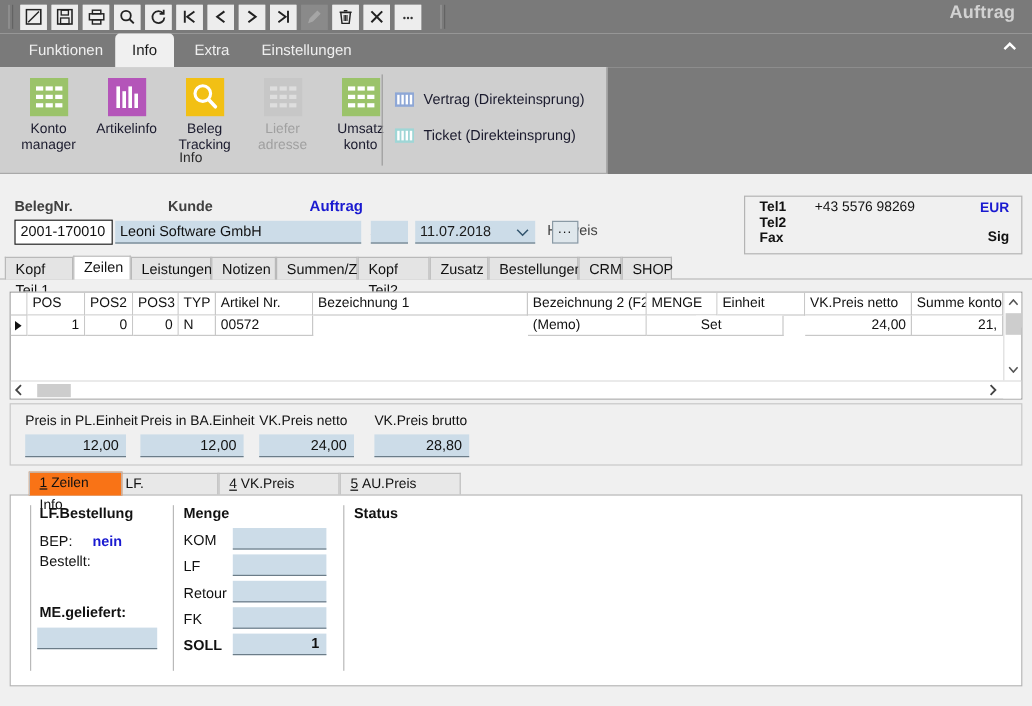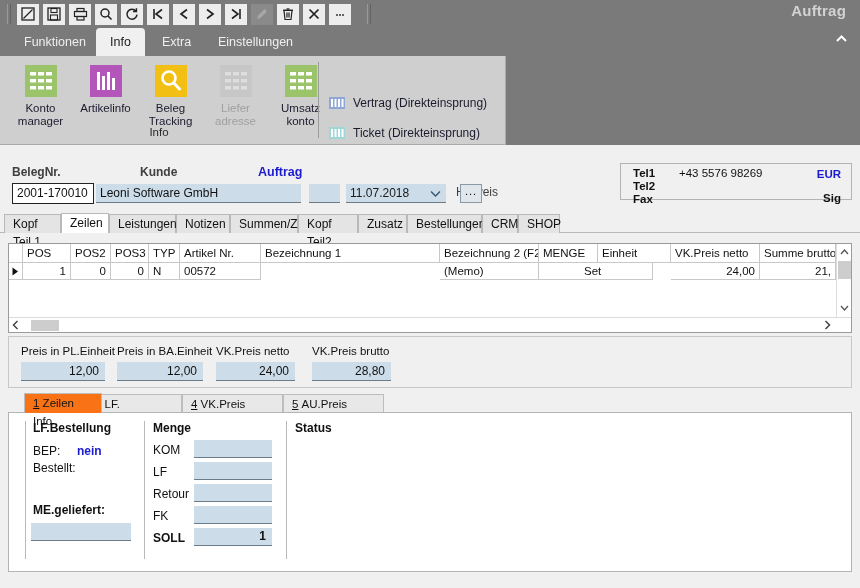--- a/index.html
+++ b/index.html
@@ -57,21 +57,21 @@
   .bigbtn{
     width:65px;display:flex;flex-direction:column;align-items:center;
     padding-top:4px;
   }
   .bicon{width:34px;height:34px;display:flex;align-items:center;justify-content:center;}
   .blab{margin-top:4px;text-align:center;font-size:11.5px;line-height:13px;color:#1b1b2e;}
   .bigbtn.disabled .blab{color:#a0a0a0;}
   .groupsep{
     position:absolute;left:318px;top:6px;width:1px;height:76px;background:#9b9b9b;
   }
-  .smallbtns{position:absolute;left:328px;top:14px;margin-top:20px;}
+  .smallbtns{position:absolute;left:328px;top:14px;}
   .smallbtn{display:flex;align-items:center;height:26px;margin-bottom:4px;}
   .sicon{width:18px;height:16px;margin-right:7px;display:flex;align-items:center;justify-content:center;}
   .slab{font-size:12px;color:#1b1b2e;}
   .grouptitle{
     position:absolute;left:0;top:70px;width:318px;text-align:center;font-size:11.5px;color:#2a2a2a;
   }
 
   
   .hdrform{position:absolute;left:0;top:145px;width:860px;height:68px;background:#f0f0f0;}
   .flab{position:absolute;font-size:12px;font-weight:bold;color:#404040;}
@@ -89,21 +89,21 @@
   .combo .ctext{position:absolute;left:4px;top:2px;font-size:12px;}
   .combo .carrow{position:absolute;right:5px;top:3px;}
   .ellbtn{
     position:absolute;width:22px;height:19px;background:#dfe7ec;border:1px solid #8a9aa5;
     box-sizing:border-box;display:flex;align-items:center;justify-content:center;
     font-size:11px;letter-spacing:1px;line-height:8px;color:#111;padding-bottom:5px;
   }
   .auftrag-lbl{position:absolute;color:#1a1ad0;font-weight:bold;font-size:12.5px;}
 
   .contactbox{
-    position:absolute;left:620px;top:163px;width:232px;height:37px;background:#f0f0f0;
+    position:absolute;left:620px;top:163px;width:232px;height:49px;background:#f0f0f0;
     border:1px solid #b4b4b4;box-sizing:border-box;
   }
   .cb-l{position:absolute;font-weight:bold;font-size:11.5px;color:#111;}
   .cb-v{position:absolute;font-size:11.5px;color:#111;}
   .cb-eur{position:absolute;right:10px;top:4px;font-weight:bold;color:#1a1ad0;font-size:11.5px;}
   .cb-sig{position:absolute;right:10px;top:28px;font-weight:bold;color:#111;font-size:11.5px;}
 
   
   .maintabs{position:absolute;left:0;top:214px;width:860px;height:19px;}
   .mtab{
@@ -475,21 +475,21 @@
       <div class="ghc" style="left:14px;width:48px;">POS</div>
       <div class="ghc" style="left:62px;width:40px;">POS2</div>
       <div class="ghc" style="left:102px;width:38px;">POS3</div>
       <div class="ghc" style="left:140px;width:31px;">TYP</div>
       <div class="ghc" style="left:171px;width:81px;">Artikel Nr.</div>
       <div class="ghc" style="left:252px;width:179px;">Bezeichnung 1</div>
       <div class="ghc" style="left:431px;width:99px;">Bezeichnung 2 (F2)</div>
       <div class="ghc" style="left:530px;width:59px;">MENGE</div>
       <div class="ghc" style="left:589px;width:73px;">Einheit</div>
       <div class="ghc" style="left:662px;width:89px;">VK.Preis netto</div>
-      <div class="ghc" style="left:751px;width:76px;">Summe brutto</div>
+      <div class="ghc" style="left:751px;width:76px;">Summe konto</div>
     </div>
 
     <div class="rowind">
       <svg width="7" height="9" viewBox="0 0 7 9">
           <path d="M0.5 0.5 L6 4.5 L0.5 8.5 Z" fill="#111"></path>
         </svg>
     </div>
 
     <div class="grow">
       <div class="gcell r" style="left:14px;width:48px;">1</div>

